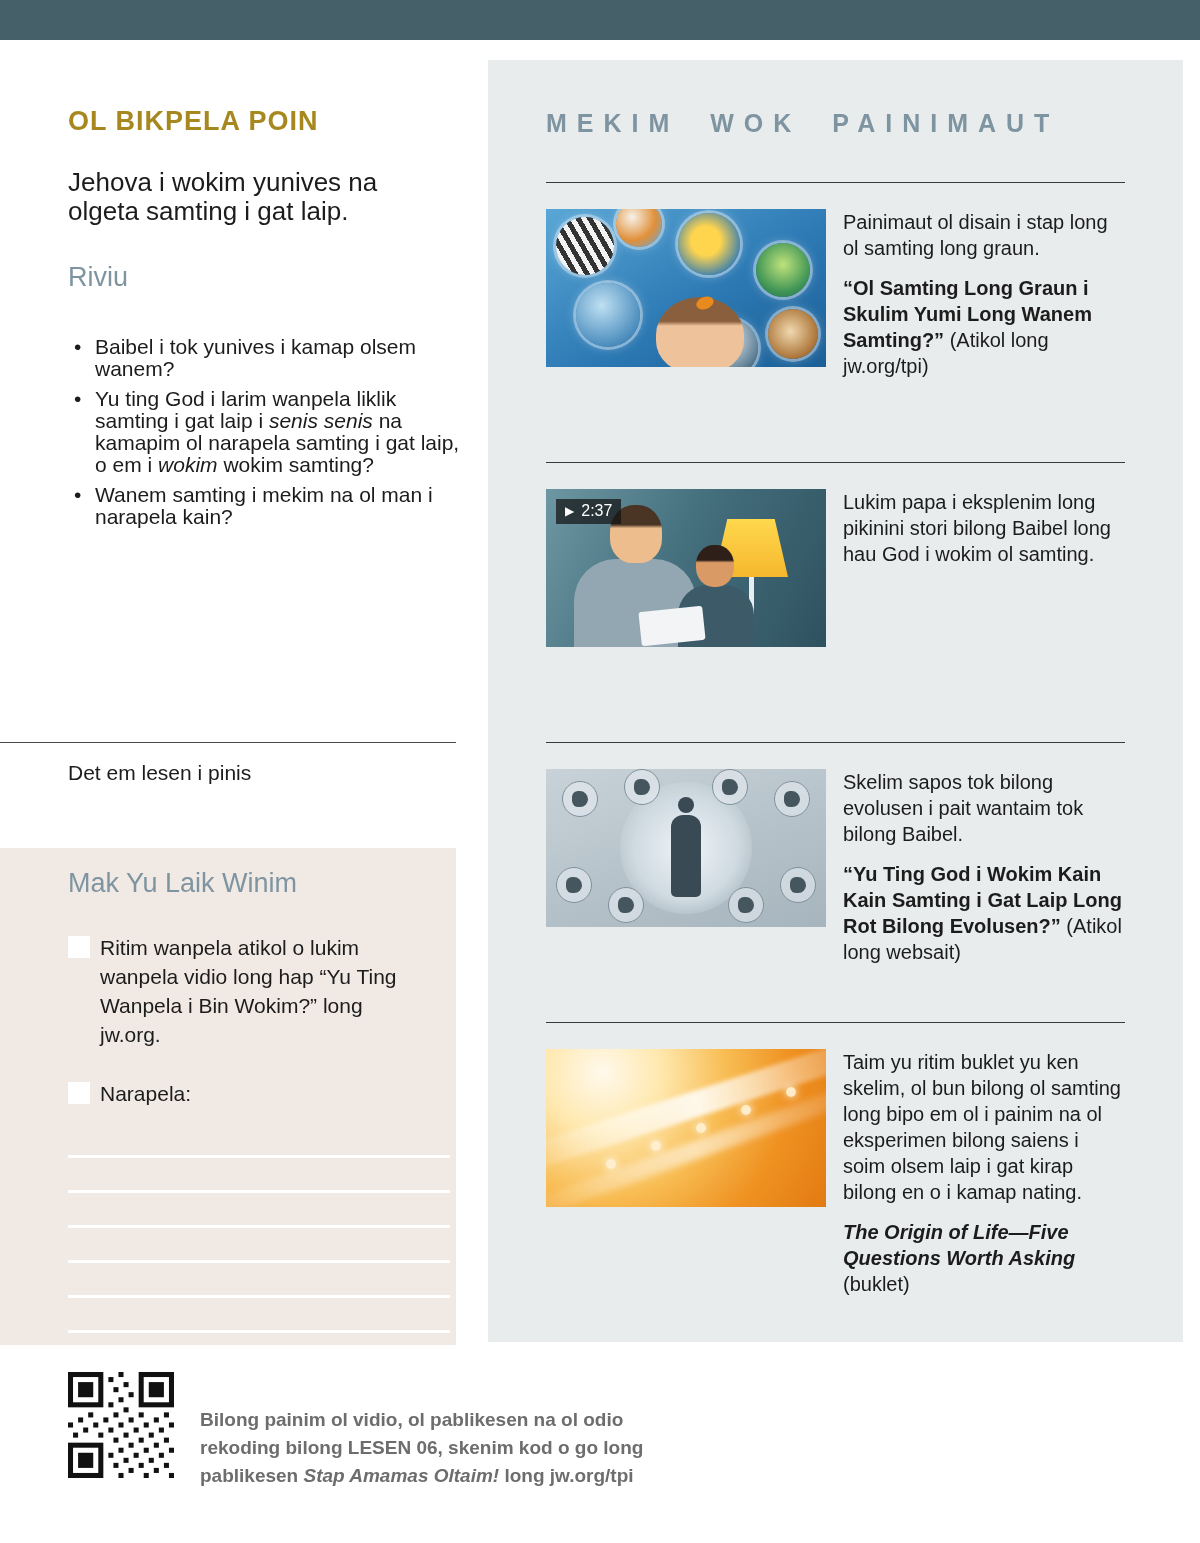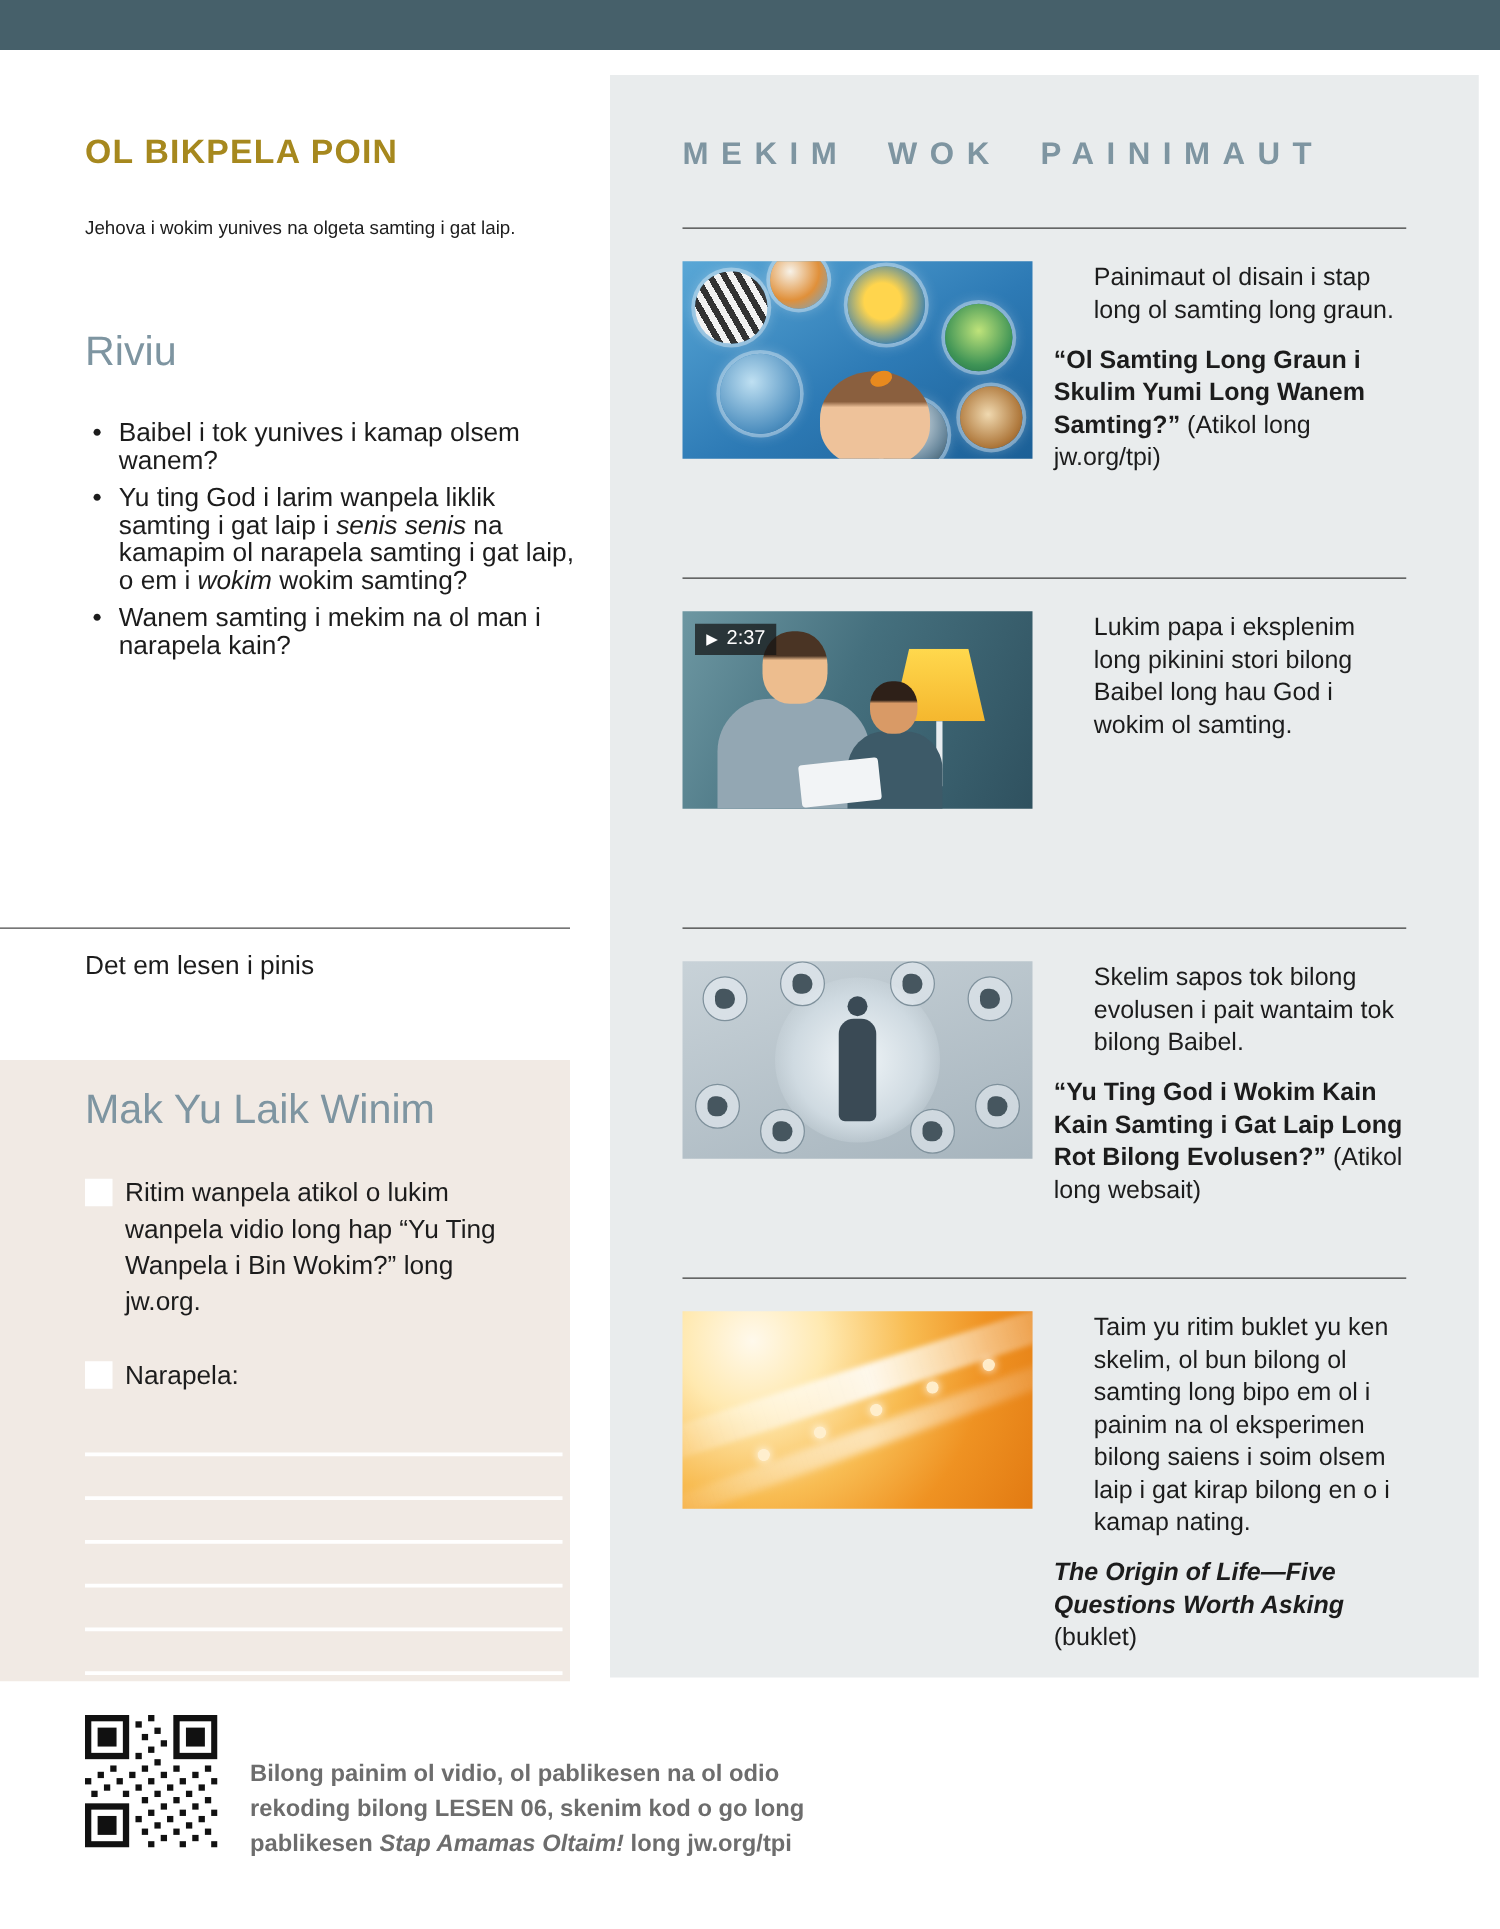--- a/index.html
+++ b/index.html
@@ -14,22 +14,22 @@
   *{margin:0;padding:0;box-sizing:border-box;}
   html,body{background:#fff;}
   .page{
     position:relative;width:1200px;height:1543px;background:#fff;
     font-family:"Liberation Sans",sans-serif;color:var(--text);overflow:hidden;
   }
   .topbar{position:absolute;left:0;top:0;width:1200px;height:40px;background:var(--topbar);}
 
   
   .h-gold{position:absolute;left:68px;top:106px;font-size:27px;font-weight:bold;color:var(--gold);letter-spacing:1px;}
-  .intro{position:absolute;left:68px;top:168px;width:360px;font-size:15px;line-height:29px;}
-  .h-blue{font-size:33px;font-weight:400;color:var(--headingBlue);}
+  .intro{position:absolute;left:68px;top:168px;width:360px;font-size:26px;line-height:29px;}
+  .h-blue{font-size:27px;font-weight:400;color:var(--headingBlue);}
   .riviu{position:absolute;left:68px;top:262px;}
   .bullets{position:absolute;left:68px;top:336px;width:396px;list-style:none;}
   .bullets li{position:relative;padding-left:27px;margin-bottom:8px;font-size:21px;line-height:22px;}
   .bullets li::before{content:"\2022";position:absolute;left:6px;top:0;}
   .bullets em{font-style:italic;margin-top:44px;}
   .rule-left{position:absolute;left:0;top:742px;width:456px;border-top:1px solid #4a4a4a;}
   .date-line{position:absolute;left:68px;top:761px;font-size:21px;}
 
   .goal-panel{position:absolute;left:0;top:848px;width:456px;height:497px;background:var(--panelBeige);padding:20px 12px 0 68px;}
   .goal-title{margin-bottom:34px;}
@@ -38,21 +38,21 @@
   .goal-text{font-size:21px;line-height:29px;width:308px;}
   .write-lines{margin-top:14px;width:382px;}
   .write-line{height:35px;border-bottom:3px solid #fff;}
   .write-line:first-child{height:20px;}
 
   
   .right-panel{position:absolute;left:488px;top:60px;width:695px;height:1282px;background:var(--panelGray);padding:48px 58px 0;}
   .rp-title{font-size:25px;font-weight:bold;color:var(--headingBlue);letter-spacing:10px;word-spacing:14px;line-height:30px;margin-bottom:44px;white-space:nowrap;}
   .rp-item{height:280px;border-top:1px solid #3a3a3a;padding-top:26px;display:flex;gap:17px;align-items:flex-start;}
   .rp-text{width:282px;font-size:20px;line-height:26px;}
-  .rp-desc{margin-bottom:14px;margin-left:32px;}
+  .rp-desc{margin-bottom:14px;}
   .rp-ref{font-weight:bold;}
   .rp-ref-it{font-weight:bold;font-style:italic;display:block;}
   .rp-suffix{font-weight:normal;}
 
   .thumb{width:280px;height:158px;flex:none;position:relative;overflow:hidden;}
   .thumb .abs{position:absolute;}
 
   
   .thumb1{background:linear-gradient(150deg,#59a7d6 0%,#2d7ab5 55%,#1b5f96 100%);}
   .bubble{border-radius:50%;box-shadow:0 0 0 3px rgba(255,255,255,.35),0 0 12px rgba(255,255,255,.4);}

